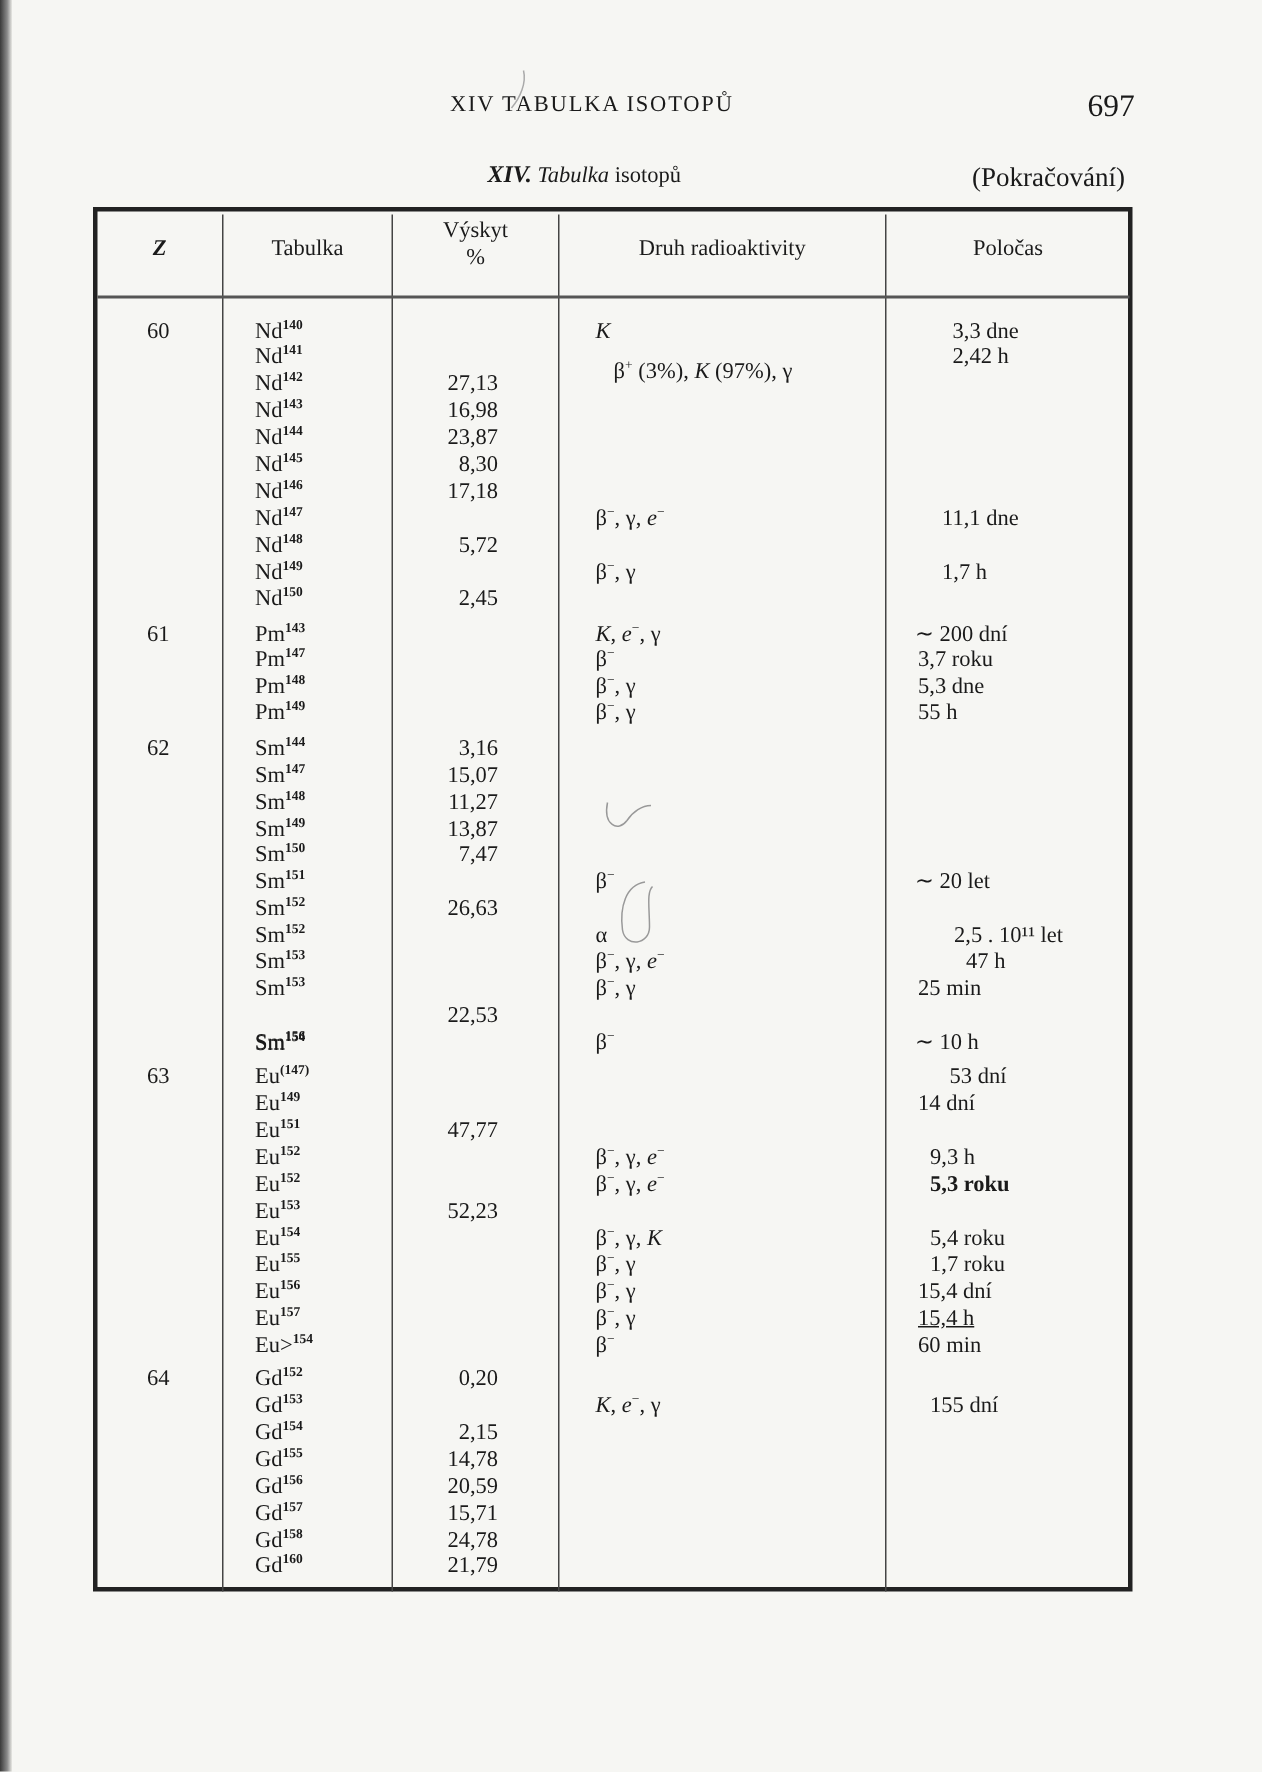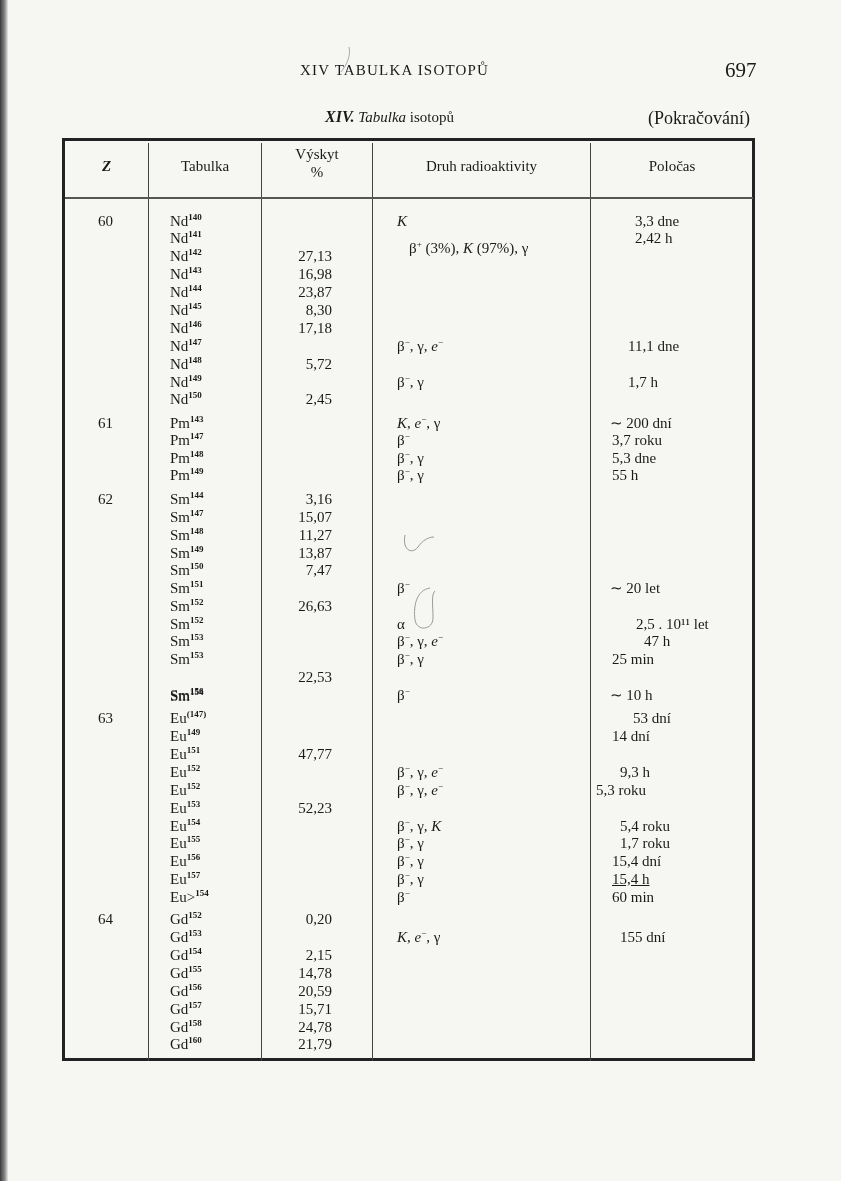--- a/index.html
+++ b/index.html
@@ -164,21 +164,21 @@
     <div class="cell half" style="top: 710px; left: 612px; margin-left: 21px;">53 dní</div>
     <div class="cell iso" style="top: 728px;"><span>Eu</span><sup>149</sup></div>
     <div class="cell half" style="top: 728px; left: 612px;">14 dní</div>
     <div class="cell iso" style="top: 746px;"><span>Eu</span><sup>151</sup></div>
     <div class="cell occ" style="top: 746px;">47,77</div>
     <div class="cell iso" style="top: 764px;"><span>Eu</span><sup>152</sup></div>
     <div class="cell decay" style="top: 764px;">β<sup style="font-weight:normal">−</sup>, γ, <i>e</i><sup style="font-weight:normal">−</sup></div>
     <div class="cell half" style="top: 764px; left: 620px;">9,3 h</div>
     <div class="cell iso" style="top: 782px;"><span>Eu</span><sup>152</sup></div>
     <div class="cell decay" style="top: 782px;">β<sup style="font-weight:normal">−</sup>, γ, <i>e</i><sup style="font-weight:normal">−</sup></div>
-    <div class="cell half" style="top: 782px; left: 596px;">5,3 roku</div>
+    <div class="cell half" style="top: 782px; left: 620px; font-weight: bold;">5,3 roku</div>
     <div class="cell iso" style="top: 800px;"><span>Eu</span><sup>153</sup></div>
     <div class="cell occ" style="top: 800px;">52,23</div>
     <div class="cell iso" style="top: 818px;"><span>Eu</span><sup>154</sup></div>
     <div class="cell decay" style="top: 818px;">β<sup style="font-weight:normal">−</sup>, γ, <i>K</i></div>
     <div class="cell half" style="top: 818px; left: 620px;">5,4 roku</div>
     <div class="cell iso" style="top: 835px;"><span>Eu</span><sup>155</sup></div>
     <div class="cell decay" style="top: 835px;">β<sup style="font-weight:normal">−</sup>, γ</div>
     <div class="cell half" style="top: 835px; left: 620px;">1,7 roku</div>
     <div class="cell iso" style="top: 853px;"><span>Eu</span><sup>156</sup></div>
     <div class="cell decay" style="top: 853px;">β<sup style="font-weight:normal">−</sup>, γ</div>

